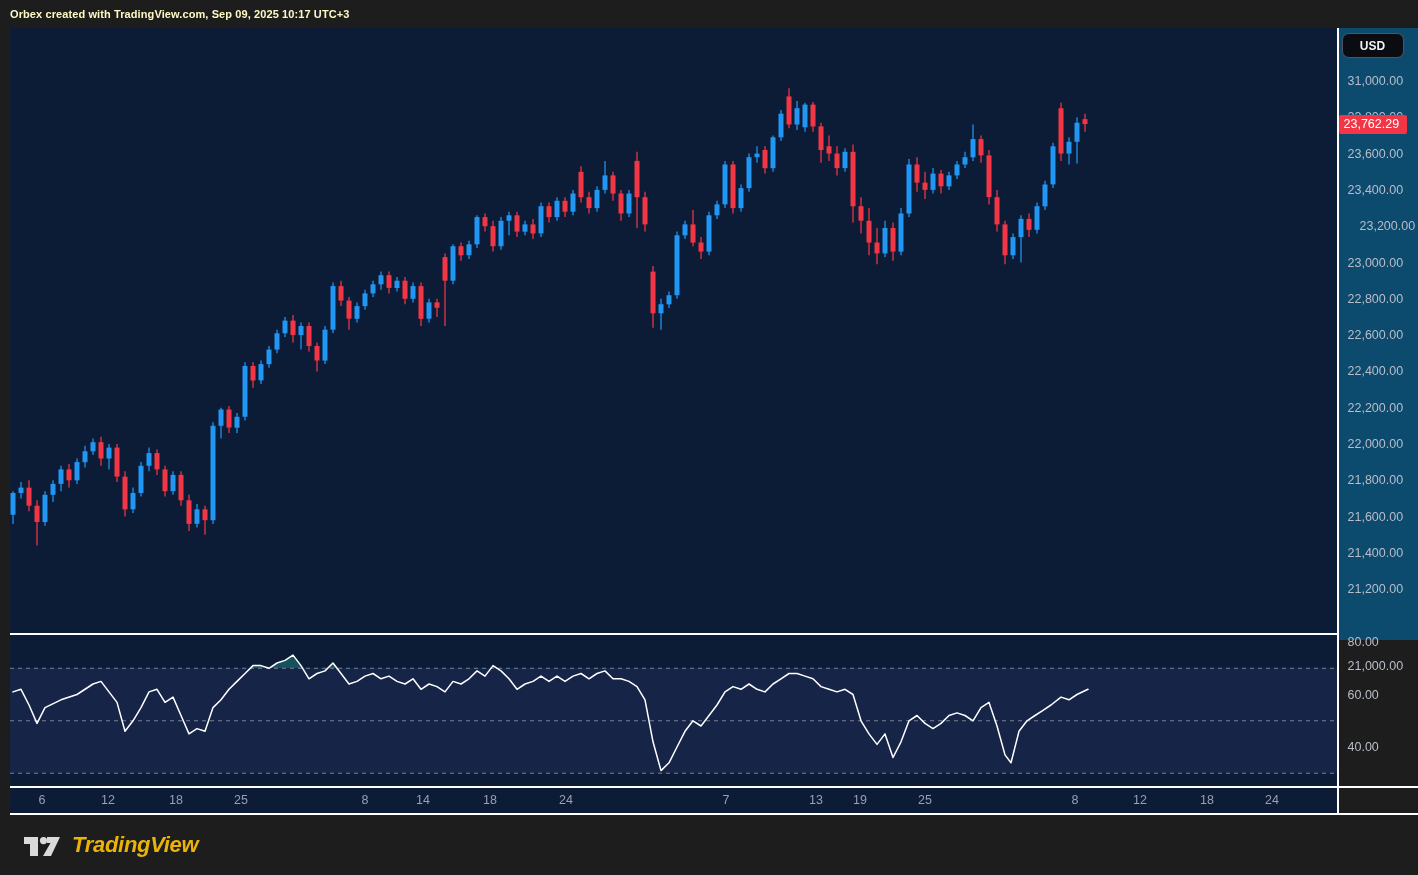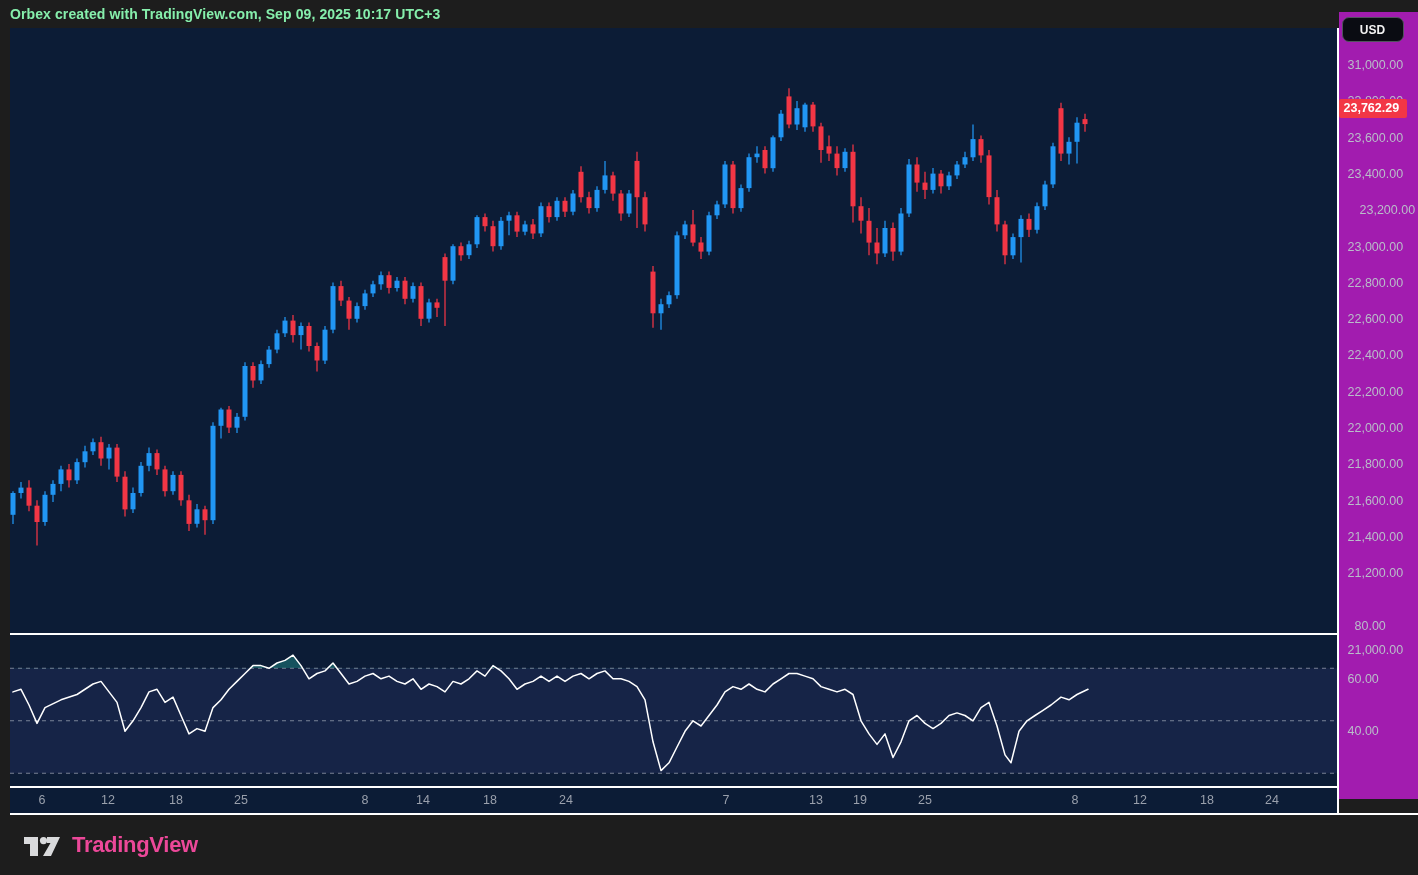--- a/index.html
+++ b/index.html
@@ -1,44 +1,44 @@
 <!DOCTYPE html>
 <html><head>
 <meta charset="utf-8">
 <style>
   html,body{margin:0;padding:0;background:#111;}
   .screen{position:relative;width:1418px;height:875px;background:#1d1d1d;overflow:hidden;
           font-family:"Liberation Sans",sans-serif;}
   .header{position:absolute;left:0;top:0;width:1418px;height:28px;background:#1d1d1d;}
   .title{position:absolute;left:10px;top:50%;transform:translateY(-50%);
-         color:#86efac;font-size:14px;font-weight:700;letter-spacing:.1px;white-space:nowrap;}
+         color:#fef9c3;font-size:11px;font-weight:700;letter-spacing:.1px;white-space:nowrap;}
   .left-frame{position:absolute;left:0;top:28px;width:10px;height:787px;background:#1d1d1d;}
   .chart-region{position:absolute;left:10px;top:28px;width:1327px;height:787px;background:#0c1c36;}
   .pane{position:absolute;left:0;display:block;}
   .pane.main{top:0;}
   .pane.rsi{top:606px;}
   .time-axis{position:absolute;left:0;top:759px;width:1327px;height:26px;}
   .time-label{position:absolute;top:50%;transform:translate(-50%,-50%);
               color:#9aa0ac;font-size:12.5px;white-space:nowrap;}
   .time-label.major{color:#dde1e8;font-weight:700;margin-top:48px;}
   .hsep{position:absolute;left:10px;width:1408px;background:#ffffff;}
   .vsep{position:absolute;left:1336.5px;top:28px;width:2px;height:786px;background:#ffffff;}
-  .price-axis{position:absolute;left:1338.5px;top:12px;width:79.5px;height:787px;background:#a21caf;}
+  .price-axis{position:absolute;left:1338.5px;top:28px;width:79.5px;height:612px;background:#0c4a6e;}
   .axis-label{position:absolute;left:9px;transform:translateY(-50%);
               color:#b9bdc9;font-size:12.5px;white-space:nowrap;}
   .usd-btn{position:absolute;left:3px;top:5px;width:60px;height:23px;background:#0a0c12;
            border:1px solid #51545e;border-radius:7px;color:#f2f2f2;font-size:12px;font-weight:700;
            display:flex;align-items:center;justify-content:center;cursor:pointer;}
   .price-tag{position:absolute;left:0;width:68px;height:19px;background:#f23645;border-radius:2px;
              display:flex;align-items:center;}
-  .price-tag span{color:#ffffff;font-size:12.5px;font-weight:700;padding-left:5px;white-space:nowrap;text-align:right;}
+  .price-tag span{color:#ffffff;font-size:12.5px;font-weight:400;padding-left:5px;white-space:nowrap;text-align:right;}
   .footer{position:absolute;left:0;top:815px;width:1418px;height:60px;background:#1d1d1d;}
   .logo{position:absolute;left:22px;top:50%;transform:translateY(-50%);
         display:flex;align-items:center;gap:10px;cursor:pointer;}
-  .brand{color:#ec4899;font-size:22px;font-weight:700;letter-spacing:-.3px;}
+  .brand{color:#eab308;font-size:22px;font-weight:700;letter-spacing:-.3px;font-style:italic;}
 </style>
 </head>
 <body>
 
 <div class="screen">
 
   <div class="header">
     <div class="title">Orbex created with TradingView.com, Sep 09, 2025 10:17 UTC+3</div>
   </div>
 
@@ -376,21 +376,21 @@
         <div class="axis-label" style="top: 343.4px;">22,400.00</div>
         <div class="axis-label" style="top: 379.7px;">22,200.00</div>
         <div class="axis-label" style="top: 416px;">22,000.00</div>
         <div class="axis-label" style="top: 452.3px;">21,800.00</div>
         <div class="axis-label" style="top: 488.6px;">21,600.00</div>
         <div class="axis-label" style="top: 524.9px;">21,400.00</div>
         <div class="axis-label" style="top: 561.2px;">21,200.00</div>
         <div class="axis-label" style="top: 597.5px; margin-top: 40px;">21,000.00</div>
       </div>
     <div>
-        <div class="axis-label" style="top: 614px; margin-left: 7px;">80.00</div>
+        <div class="axis-label" style="top: 614px;">80.00</div>
         <div class="axis-label" style="top: 666.5px;">60.00</div>
         <div class="axis-label" style="top: 719px;">40.00</div>
       </div>
     <div class="price-tag" style="top: 86.6px;">
       <span>23,762.29</span>
     </div>
   </div>
 
   <div class="footer">
     <div class="logo">

